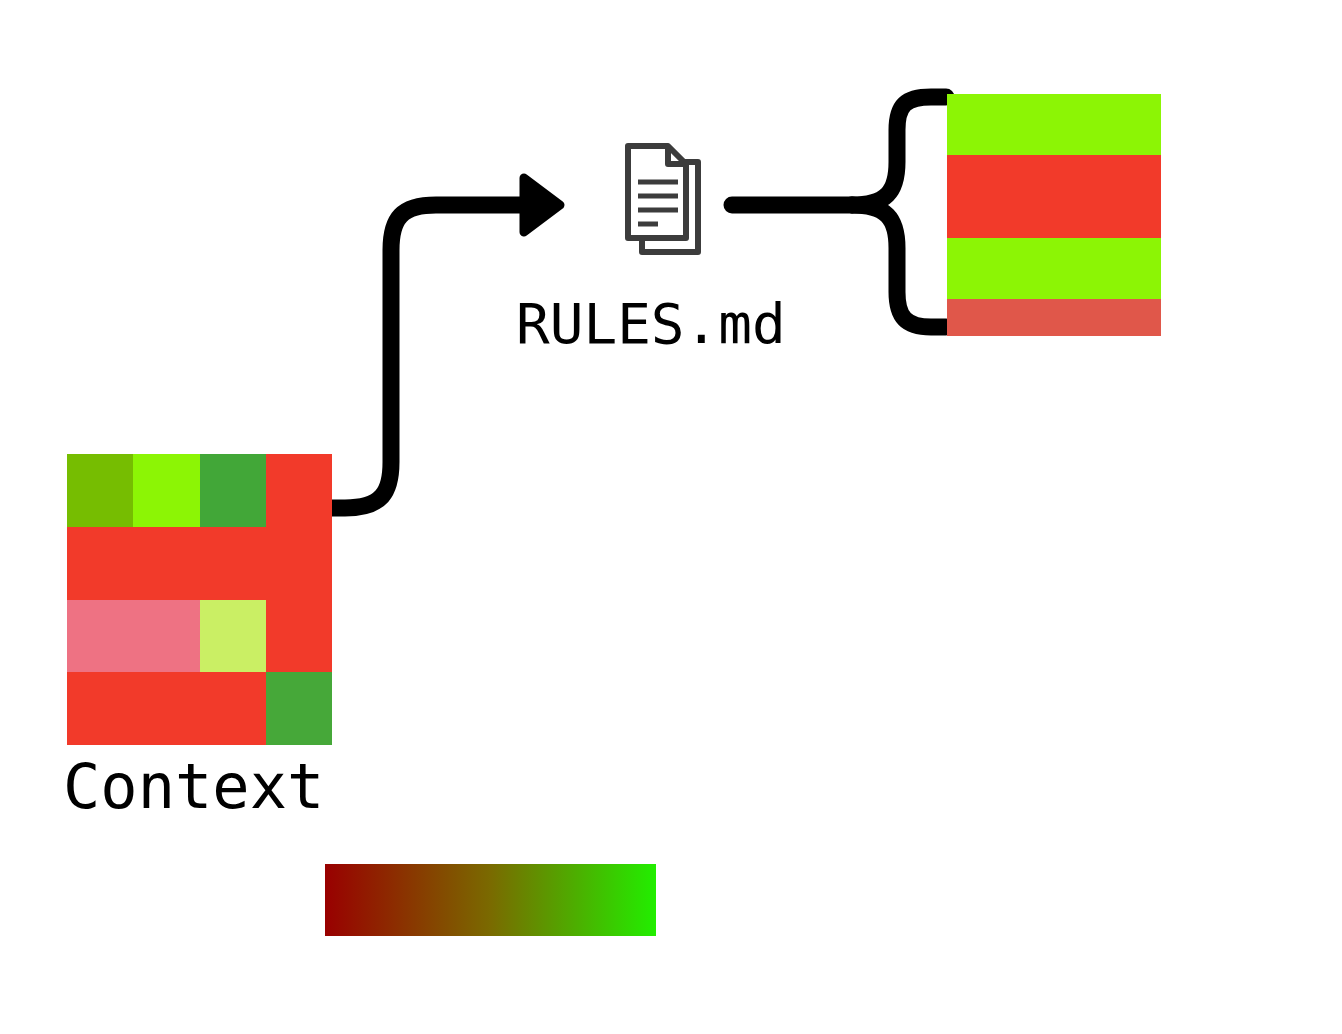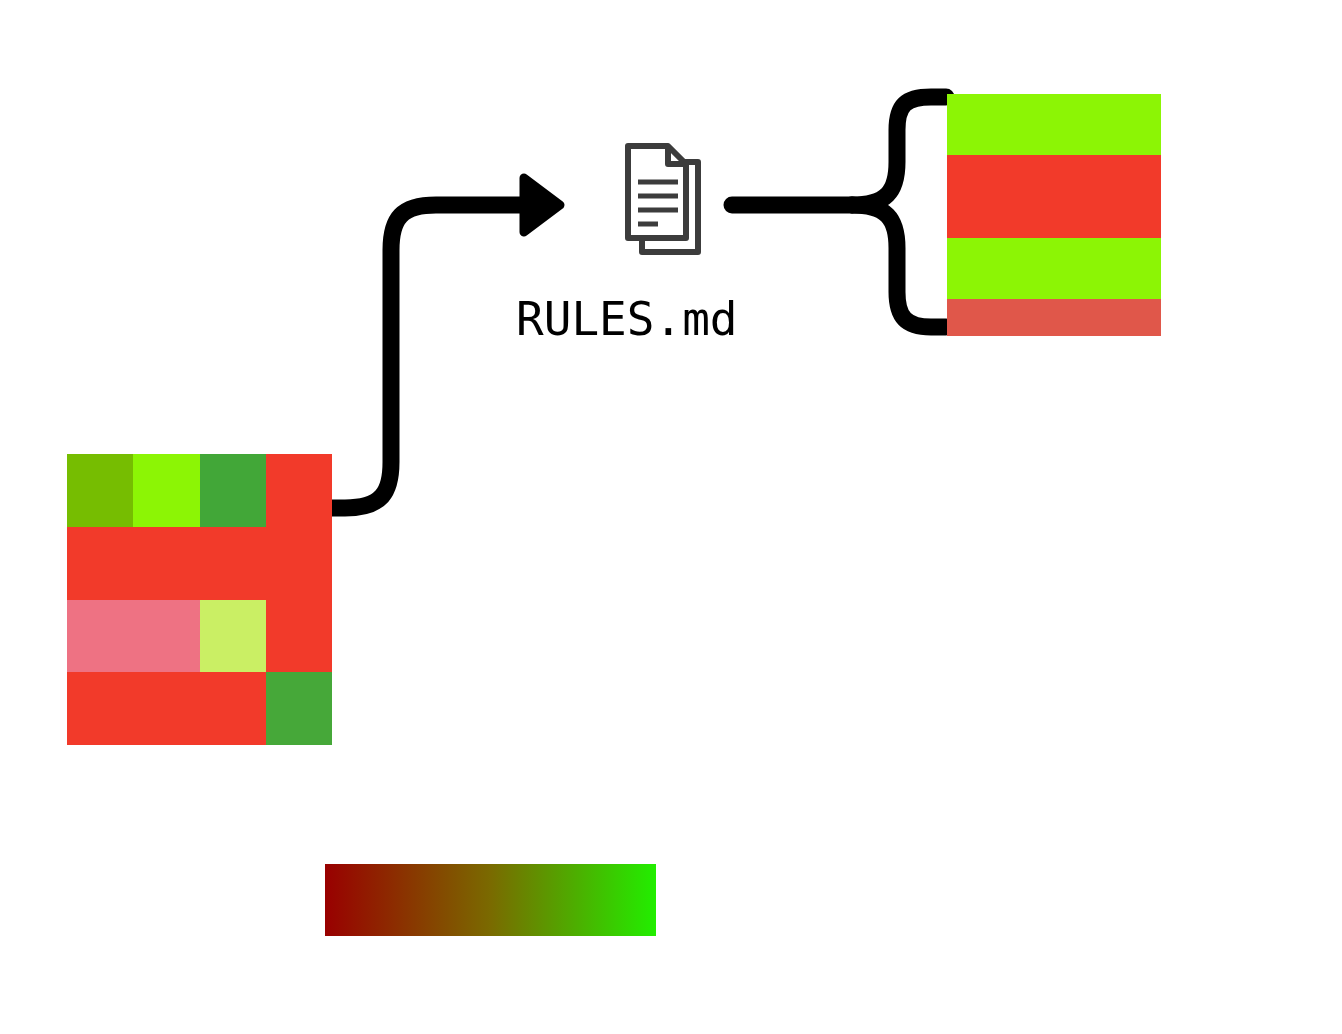--- a/index.html
+++ b/index.html
@@ -61,21 +61,21 @@
     line-height: 1;
   }
   #label-context {
     left: 63px;
     top: 756px;
     font-size: 62px;
   }
   #label-rules {
     left: 516px;
     top: 296px;
-    font-size: 46px;
+    font-size: 56px;
   }
   #label-legend {
     left: 686px;
     top: 865px;
     font-size: 62px;
   }
 
   
   #legend-bar {
     position: absolute;
@@ -169,19 +169,20 @@
       <div class="hm-cell" style="background: rgb(70, 168, 57);"></div>
     </div>
 
   <div id="rules-heatmap" class="heatmap" style="grid-template-rows: 26fr 36fr 26fr 16fr;">
       <div class="hm-cell" style="background: rgb(140, 245, 5);"></div>
       <div class="hm-cell" style="background: rgb(242, 58, 42);"></div>
       <div class="hm-cell" style="background: rgb(140, 245, 5);"></div>
       <div class="hm-cell" style="background: rgb(224, 87, 74);"></div>
     </div>
 
+  <div id="label-context" class="label">Context</div>
 
   <div id="label-rules" class="label">RULES.md</div>
 
 
   <div id="legend-bar" style="background: linear-gradient(to right, rgb(153, 0, 0) 0%, rgb(122, 106, 0) 50%, rgb(34, 238, 0) 100%);"></div>
 
 </div>
 
 </body></html>

